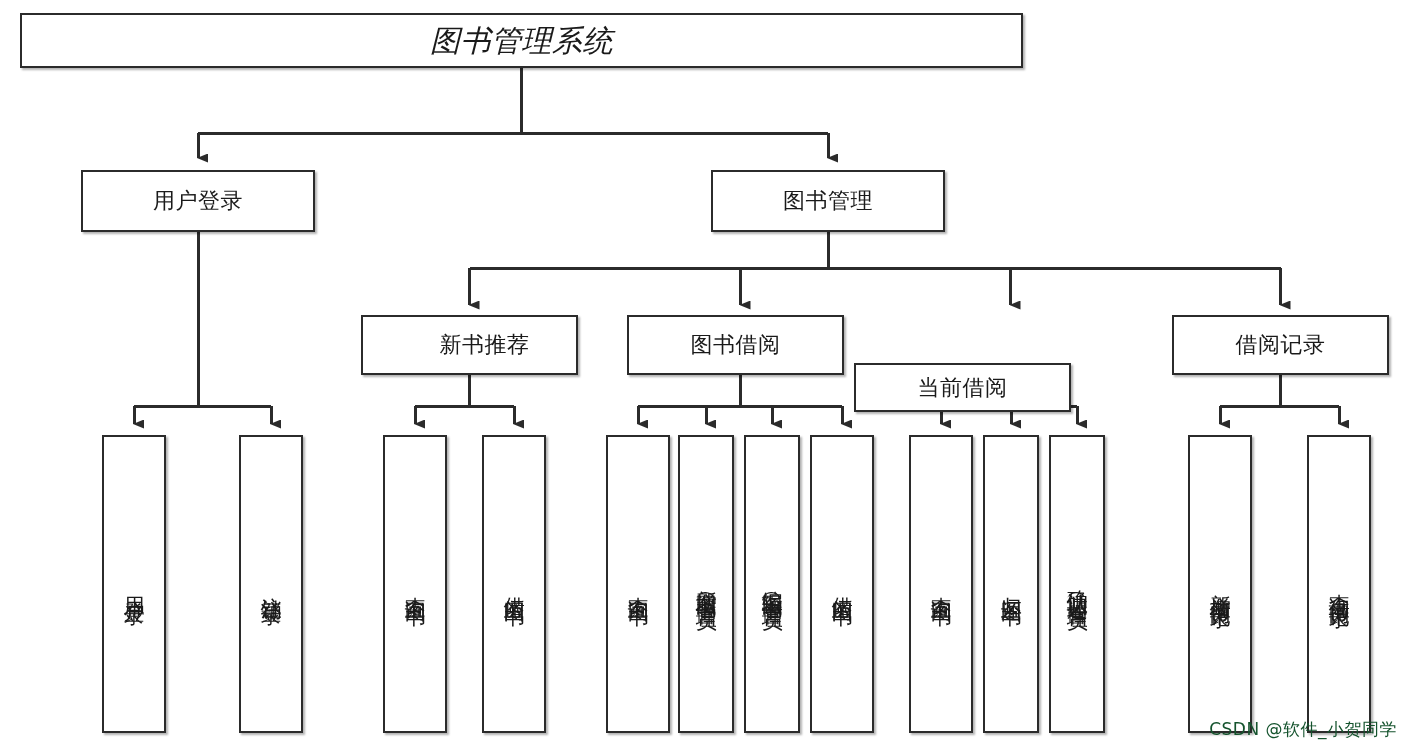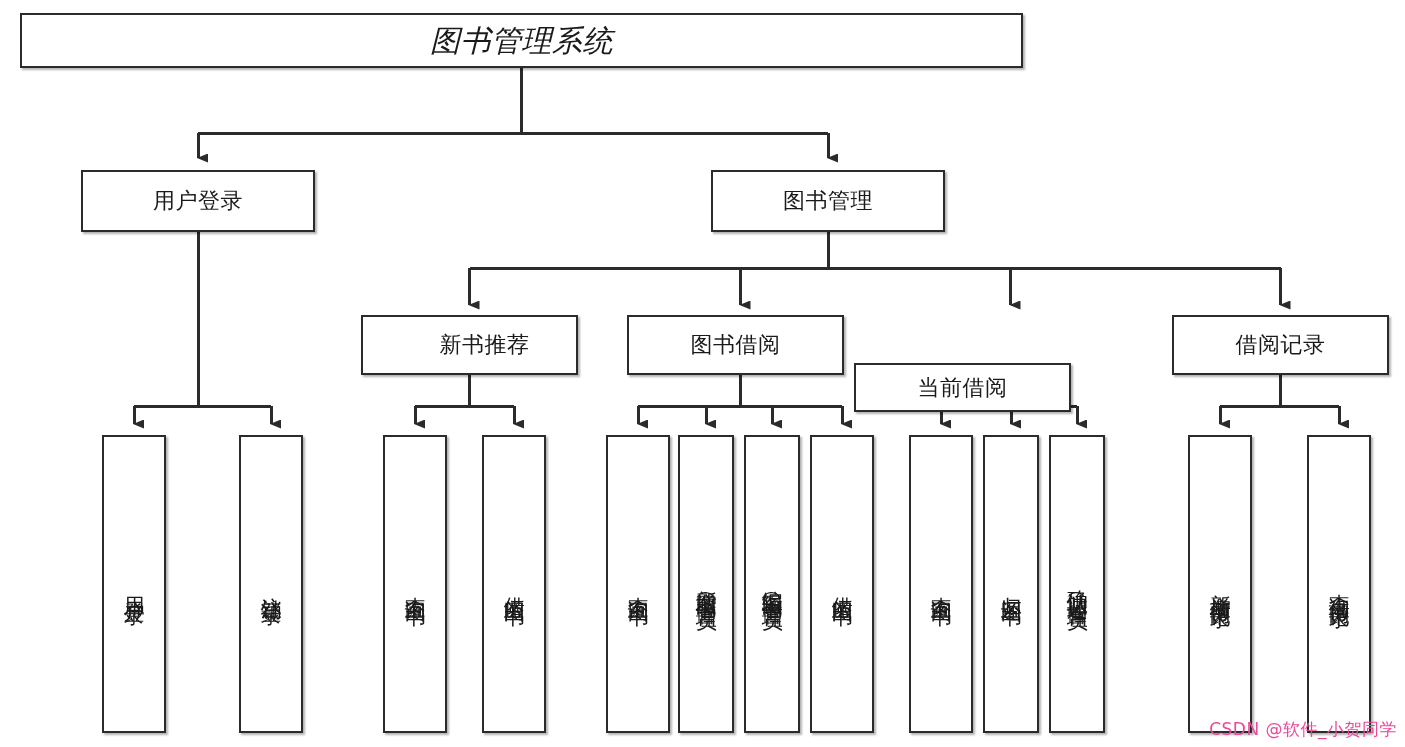--- a/index.html
+++ b/index.html
@@ -68,21 +68,21 @@
     line-height: 1.08;
     letter-spacing: 3px;
     text-align: center;
     max-height: 100%;
   }
   #watermark {
     position: absolute;
     right: 8px;
     bottom: 6px;
     font-size: 17px;
-    color: #ec4899;
+    color: #14532d;
     letter-spacing: 0.5px;
     z-index: 5;
     white-space: nowrap;
     font-family: "DejaVu Sans", "Liberation Sans", sans-serif;
   }
 </style>
 </head>
 <body>
 
 <div id="diagram-root">

